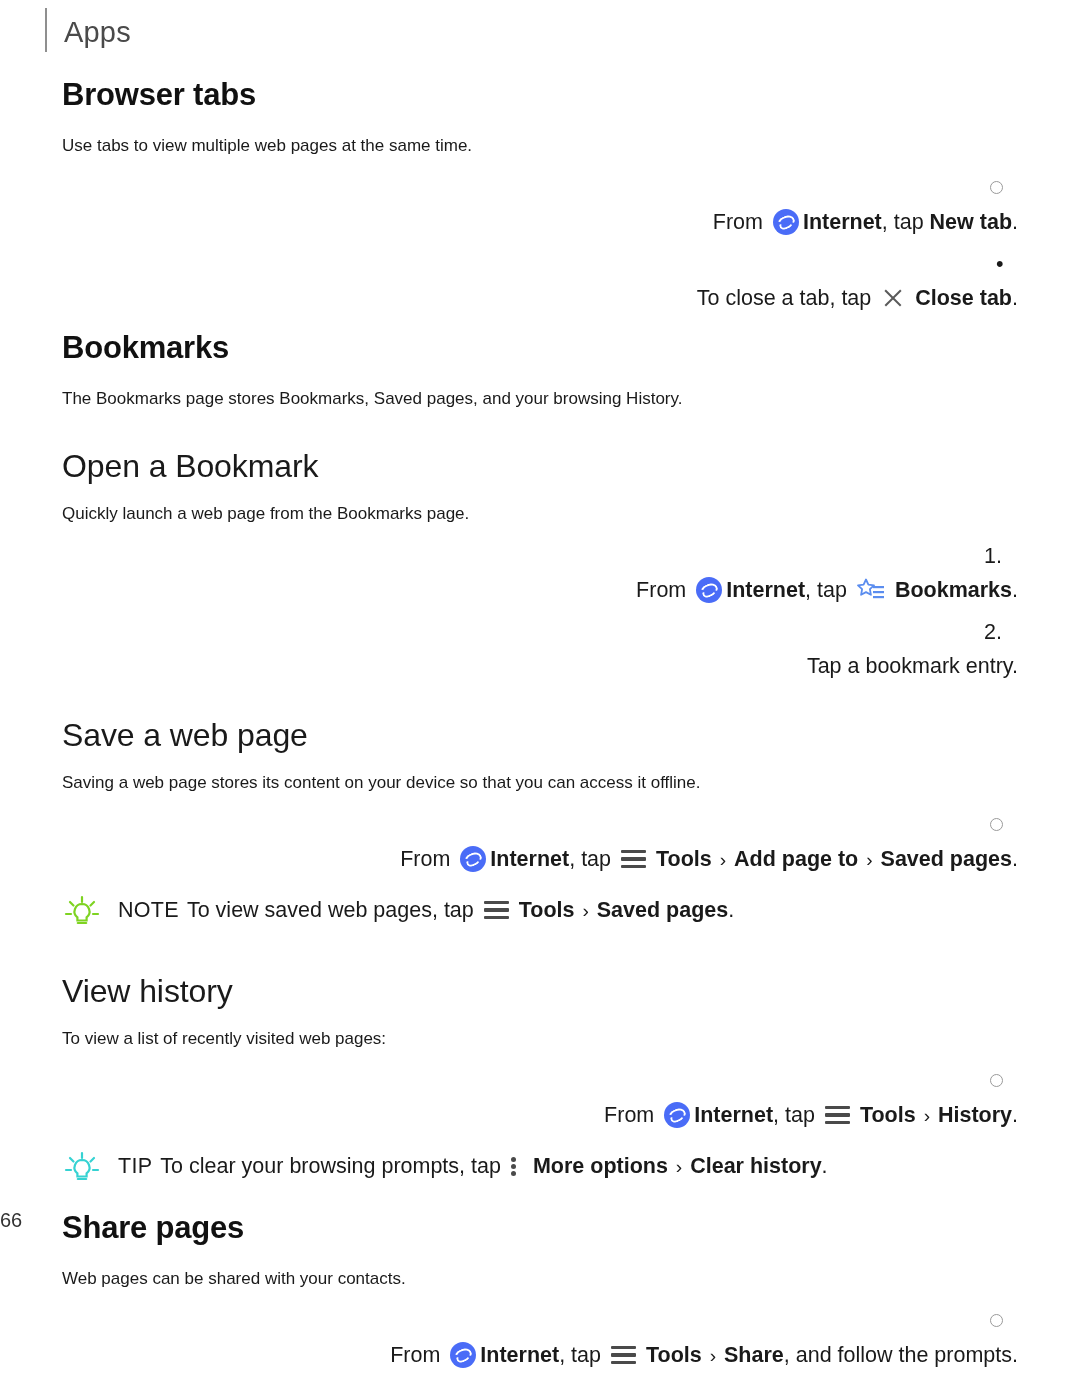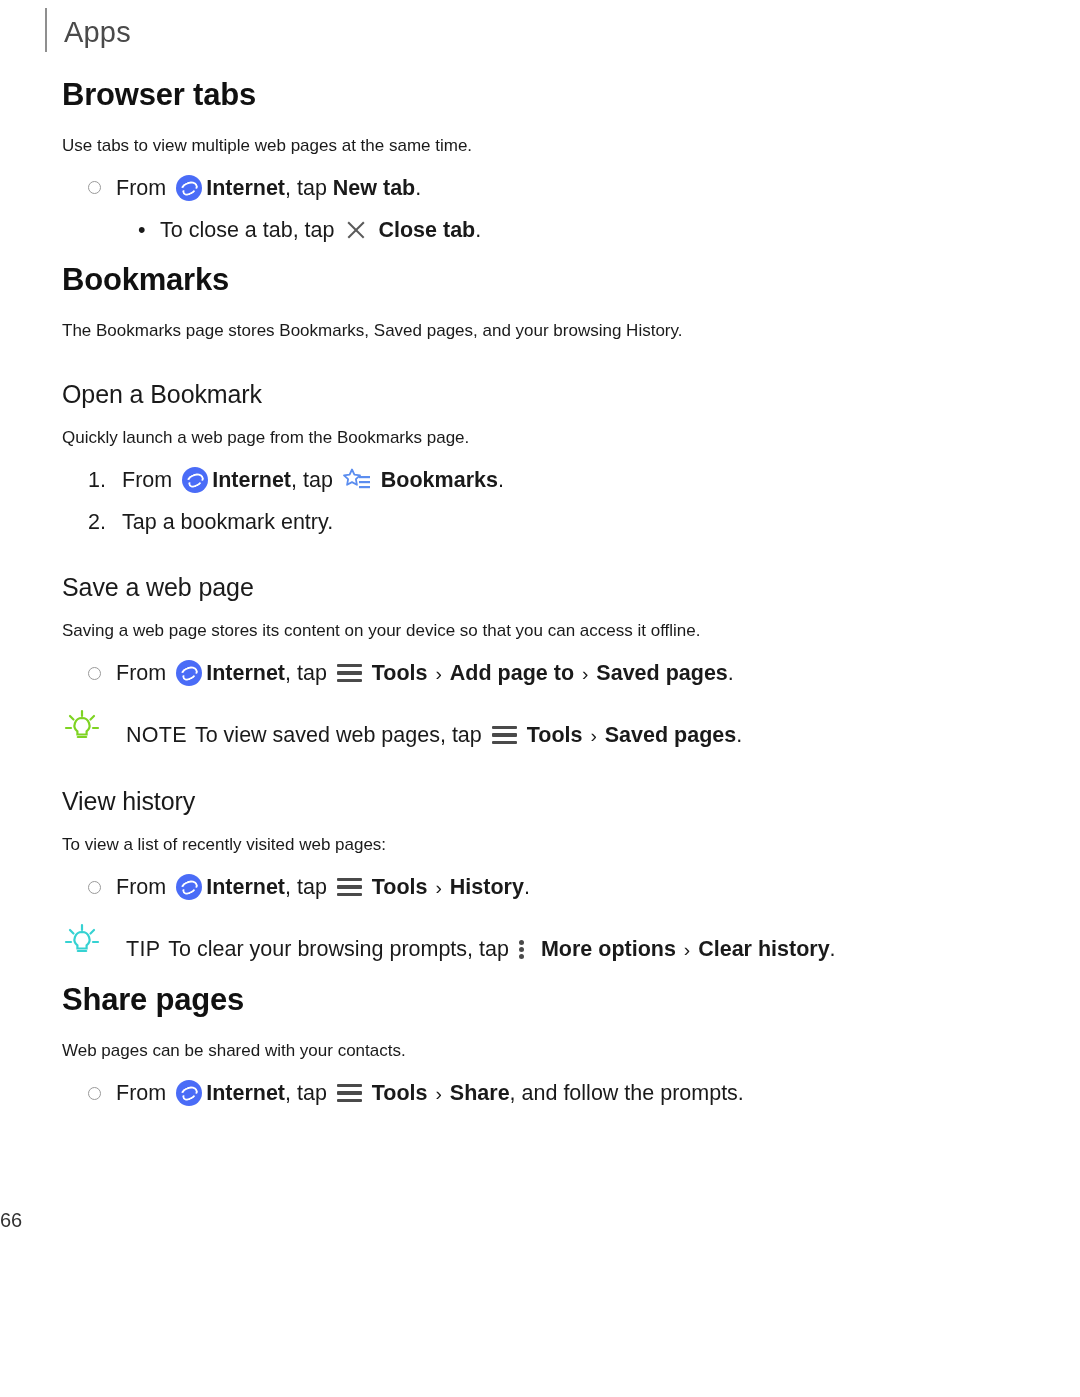--- a/index.html
+++ b/index.html
@@ -48,40 +48,41 @@
 
   
   h1.sec {
     font-size: 31px;
     font-weight: bold;
     letter-spacing: -0.2px;
     margin: 15px 0 18px 0;
     color: #111;
   }
   h2.sub {
-    font-size: 25px;
+    font-size: 32px;
     font-weight: normal;
     letter-spacing: -0.1px;
     margin: 34px 0 14px 0;
     color: #1a1a1a;
   }
   p.body {
     font-size: 17px;
     line-height: 30px;
     margin: 0 0 10px 0;
     color: #1a1a1a;
   }
 
   
   .row {
     display: flex;
     align-items: flex-end;
     font-size: 21.5px;
     line-height: 34px;
     margin: 8px 0 0 0;
+    flex-direction: column;
   }
   .row .marker {
     flex: 0 0 auto;
     text-align: left;
   }
   .row .content {
     flex: 1 1 auto;
   }
   .indent1 { padding-left: 26px; }
   .indent2 { padding-left: 76px; }
@@ -195,25 +196,24 @@
     border-radius: 50%;
     background: #4a4a4a;
   }
   .icon-more span:nth-child(1) { top: 2px; }
   .icon-more span:nth-child(2) { top: 9px; }
   .icon-more span:nth-child(3) { top: 16px; }
 
   
   .callout {
     display: flex;
-    align-items: flex-end;
+    align-items: flex-start;
     margin: 16px 0 0 0;
     font-size: 21.5px;
     line-height: 34px;
-    gap: 8px;
   }
   .callout .bulb {
     flex: 0 0 auto;
     width: 56px;
     padding-top: 2px;
   }
   .callout .ctext {
     flex: 1 1 auto;
   }
   .callout-label {

